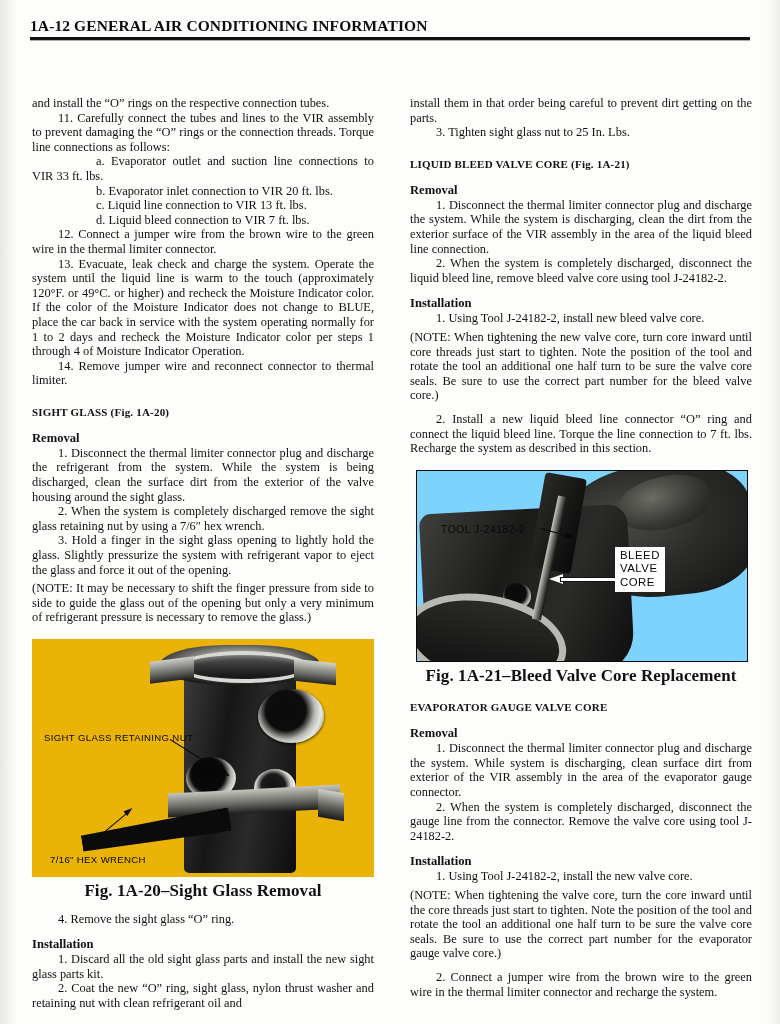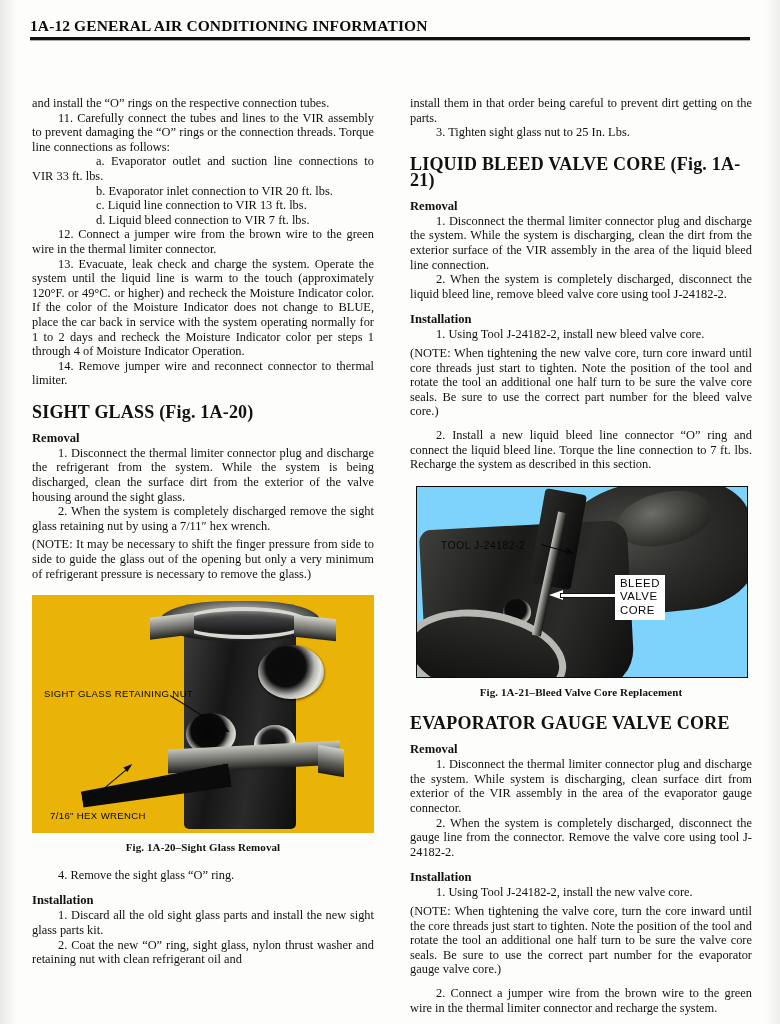--- a/index.html
+++ b/index.html
@@ -82,21 +82,21 @@
     hyphens: none;
   }
   p.indent   { text-indent: 26px; }
   p.flush    { text-indent: 0; margin-top: 20px; }
   p.sub      { text-indent: 64px; }
   p.note     { text-indent: 0; margin-top: 4px; }
 
   h2.section {
     font-family: "Liberation Serif", "DejaVu Serif", serif;
     font-weight: bold;
-    font-size: 18px;
+    font-size: 11px;
     line-height: 16px;
     margin: 16px 0 0 0;
     text-align: left;
     letter-spacing: 0.2px;
   }
   h3.subsection {
     font-family: "Liberation Serif", "DejaVu Serif", serif;
     font-weight: bold;
     font-size: 12.6px;
     line-height: 15px;
@@ -104,21 +104,21 @@
     text-align: left;
   }
   .gap-sm { height: 9px; }
   .gap-md { height: 13px; }
 
   
   .figure { margin-top: 14px; }
   .figcaption {
     font-family: "Liberation Serif", "DejaVu Serif", serif;
     font-weight: bold;
-    font-size: 11px;
+    font-size: 17px;
     text-align: center;
     margin-top: 7px;
     letter-spacing: 0.1px;
   }
 
   
   .photo-left {
     position: relative;
     width: 342px;
     height: 238px;
@@ -324,21 +324,21 @@
     left: 124px; top: 57px; width: 32px; transform: rotate(16deg);
   }
   .cl-tool::after {
     content:""; position:absolute; right:-3px; top:-3px;
     border-left: 9px solid #080808;
     border-top: 3.5px solid transparent;
     border-bottom: 3.5px solid transparent;
   }
   .callout-box {
     position: absolute;
-    left: 198px; top: 88px;
+    left: 198px; top: 76px;
     background: #ffffff;
     padding: 2px 5px 3px 5px;
     font-family: "Liberation Sans", "DejaVu Sans", sans-serif;
     font-size: 11.4px;
     line-height: 13.4px;
     letter-spacing: 0.5px;
     color: #060606;
   }
   .arrow-to-core {
     position: absolute;
@@ -381,21 +381,22 @@
     <p class="sub">c.    Liquid line connection to VIR 13 ft. lbs.</p>
     <p class="sub">d.    Liquid bleed connection to VIR 7 ft. lbs.</p>
     <p class="indent">12. Connect a jumper wire from the brown wire to the green wire in the thermal limiter connector.</p>
     <p class="indent">13. Evacuate, leak check and charge the system. Operate the system until the liquid line is warm to the touch (approximately 120°F. or 49°C. or higher) and recheck the Moisture Indicator color. If the color of the Moisture Indicator does not change to BLUE, place the car back in service with the system operating normally for 1 to 2 days and recheck the Moisture Indicator color per steps 1 through 4 of Moisture Indicator Operation.</p>
     <p class="indent">14. Remove jumper wire and reconnect connector to thermal limiter.</p>
 
     <h2 class="section">SIGHT GLASS (Fig. 1A-20)</h2>
     <h3 class="subsection">Removal</h3>
 
     <p class="indent">1. Disconnect the thermal limiter connector plug and discharge the refrigerant from the system. While the system is being discharged, clean the surface dirt from the exterior of the valve housing around the sight glass.</p>
-    <p class="indent">2. When the system is completely discharged remove the sight glass retaining nut by using a 7/11″ hex wrench.</p>
+    <p class="indent">2. When the system is completely discharged remove the sight glass retaining nut by using a 7/6″ hex wrench.</p>
+    <p class="indent">3. Hold a finger in the sight glass opening to lightly hold the glass. Slightly pressurize the system with refrigerant vapor to eject the glass and force it out of the opening.</p>
     <p class="note">(NOTE: It may be necessary to shift the finger pressure from side to side to guide the glass out of the opening but only a very minimum of refrigerant pressure is necessary to remove the glass.)</p>
 
     <div class="figure">
       <div class="photo-left">
         <div class="vir-body"></div>
         <div class="vir-top-flange"></div>
         <div class="vir-top-ring"></div>
         <div class="vir-ear-l"></div>
         <div class="vir-ear-r"></div>
         <div class="vir-port-big"></div>

